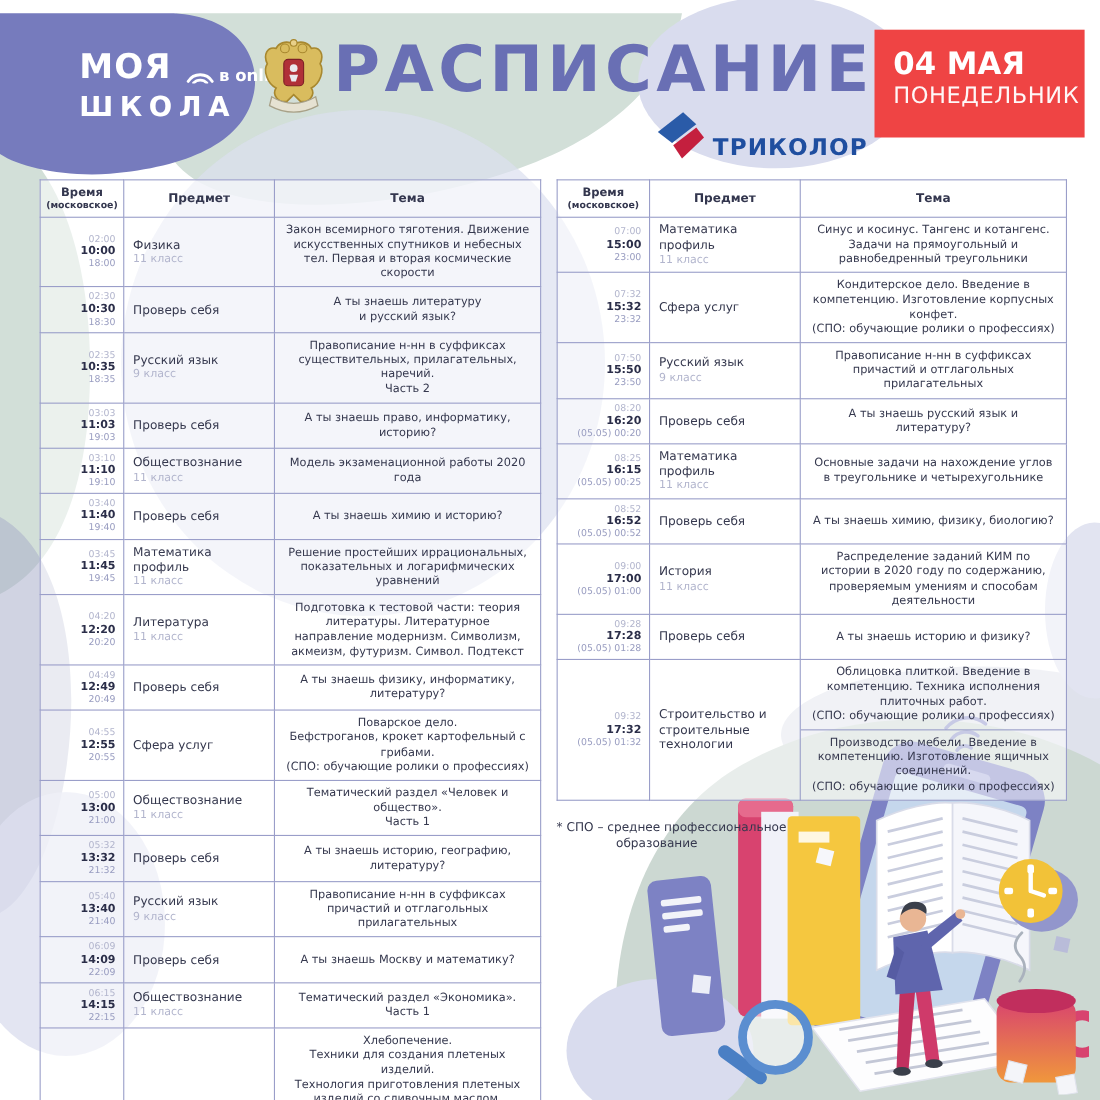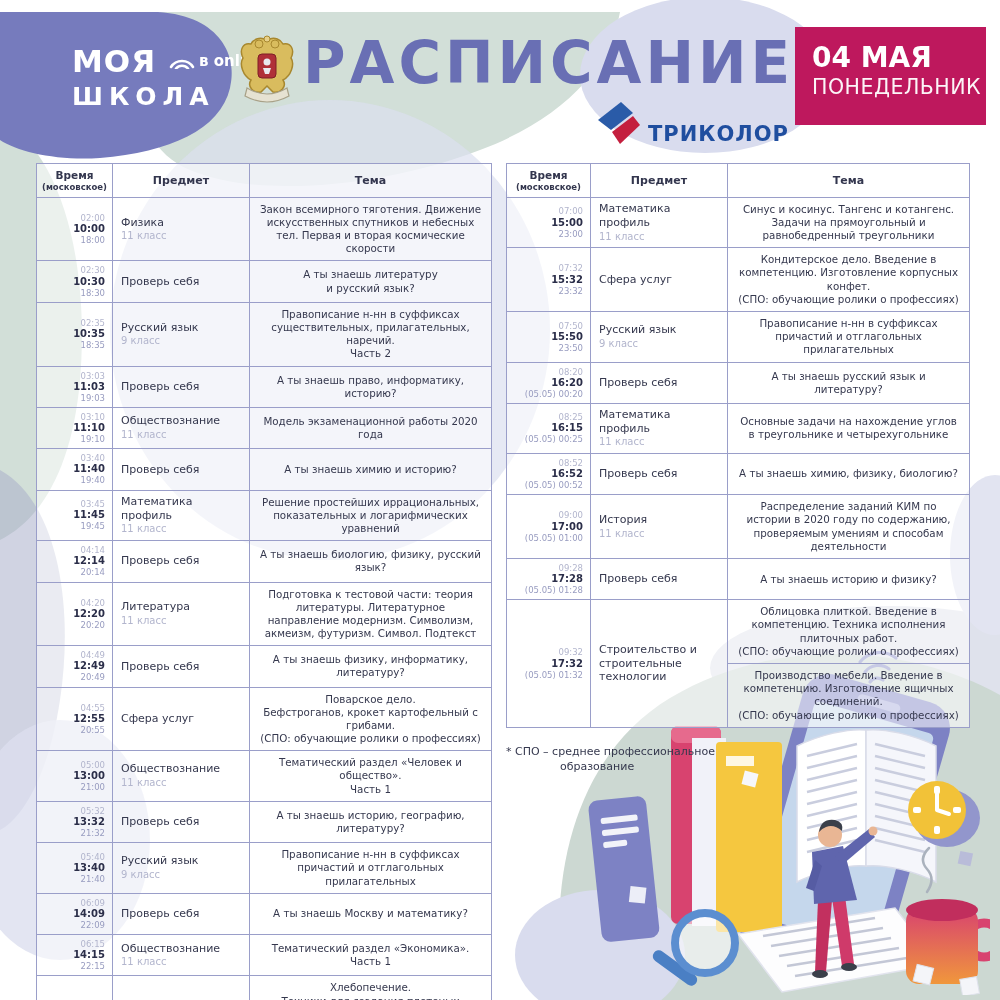--- a/index.html
+++ b/index.html
@@ -2,31 +2,31 @@
 <html><head>
 <meta charset="utf-8">
 <style>
   html,body{margin:0;padding:0;}
   .page{position:relative;width:1000px;height:1000px;overflow:hidden;background:#ffffff;
         font-family:"DejaVu Sans","Liberation Sans",sans-serif;color:#35384e;}
   .bg{position:absolute;left:0;top:0;z-index:0;}
 
   
   .logo{position:absolute;left:72px;top:46px;z-index:3;color:#ffffff;}
-  .logo-row1{display:flex;gap:9px;}
+  .logo-row1{display:flex;align-items:flex-end;gap:9px;}
   .logo-moya{font-size:31px;font-weight:bold;letter-spacing:1px;line-height:1;}
   .logo-online-wrap{display:flex;flex-direction:row;align-items:center;}
   .logo-online{font-size:15px;font-weight:bold;line-height:1.1;}
   .logo-shkola{font-size:25px;font-weight:bold;letter-spacing:6px;margin-top:7px;line-height:1;}
   .emblem{position:absolute;left:237px;top:34px;z-index:3;}
   .page-title{position:absolute;left:303px;top:34px;z-index:3;font-size:58px;font-weight:bold;
               letter-spacing:4px;color:#696fb4;line-height:1;}
   .tricolor{position:absolute;left:598px;top:100px;z-index:3;display:flex;align-items:flex-end;gap:8px;}
   .tricolor-text{font-size:21px;font-weight:bold;color:#1f4e9f;letter-spacing:1px;}
-  .date-badge{position:absolute;left:795px;top:27px;width:191px;height:98px;background:#be185d;z-index:3;
+  .date-badge{position:absolute;left:795px;top:27px;width:191px;height:98px;background:#ef4444;z-index:3;
               color:#fff;box-sizing:border-box;padding:16px 0 0 17px;}
   .date-day{font-size:28px;font-weight:bold;line-height:1.1;}
   .date-weekday{font-size:20.5px;font-weight:normal;line-height:1.35;opacity:.96;letter-spacing:.5px;}
 
   
   .col{position:absolute;top:163px;z-index:2;}
   .col-left{left:36px;width:456px;}
   .col-right{left:506px;width:464px;}
   table.schedule{border-collapse:collapse;width:100%;background:rgba(255,255,255,.55);}
   table.schedule th,table.schedule td{border:1px solid #9a9ec9;vertical-align:middle;}
@@ -223,33 +223,20 @@
               <div class="t1">03:45</div>
               <div class="t2">11:45</div>
               <div class="t3">19:45</div>
             </td>
             <td class="subject">
               <div class="subj">Математика профиль</div>
               <div class="grade">11 класс</div>
             </td>
             <td class="theme">
               <div class="theme-part">Решение простейших иррациональных, показательных и логарифмических уравнений</div>
-            </td>
-          </tr>
-          <tr>
-            <td class="time">
-              <div class="t1">04:14</div>
-              <div class="t2">12:14</div>
-              <div class="t3">20:14</div>
-            </td>
-            <td class="subject">
-              <div class="subj">Проверь себя</div>
-            </td>
-            <td class="theme">
-              <div class="theme-part">А ты знаешь биологию, физику, русский язык?</div>
             </td>
           </tr>
           <tr>
             <td class="time">
               <div class="t1">04:20</div>
               <div class="t2">12:20</div>
               <div class="t3">20:20</div>
             </td>
             <td class="subject">
               <div class="subj">Литература</div>

